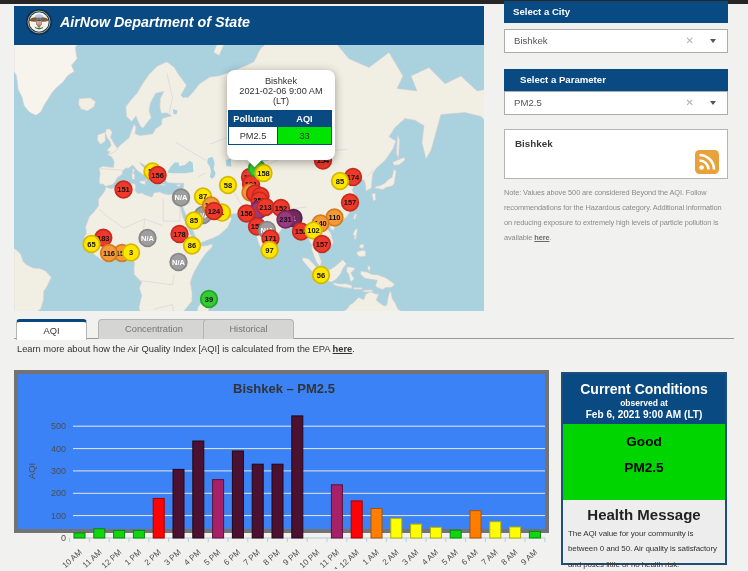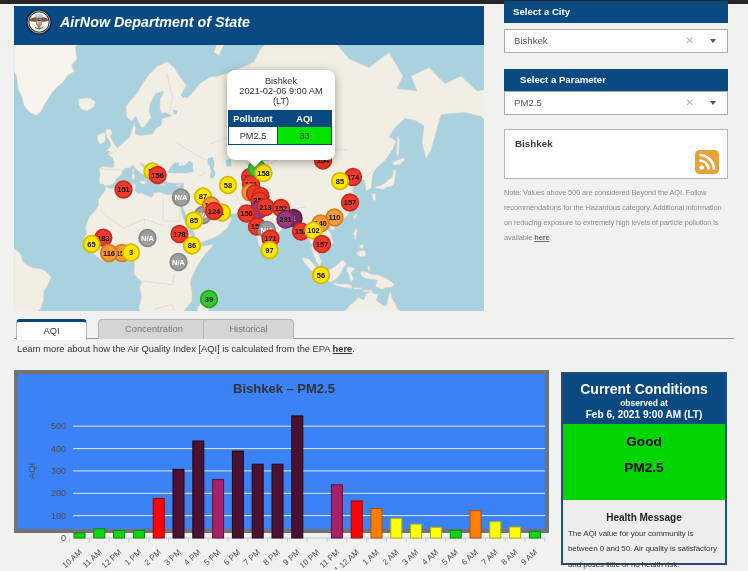--- a/index.html
+++ b/index.html
@@ -49,21 +49,21 @@
 #chart { left:14px; top:370px; width:535px; height:163px; background:#3b82f6; border:4px solid #737373; }
 
 
 #cc { left:561px; top:372px; width:166px; height:193px; background:#ededed; border:2px solid #1e4e79; }
 #cc .hd { background:#084a81; color:#fff; text-align:center; height:50px; padding-top:7px; }
 #cc .hd .t1 { font-size:14px; font-weight:bold; }
 #cc .hd .t2 { font-size:8.5px; font-weight:bold; margin-top:1px; }
 #cc .hd .t3 { font-size:10.1px; font-weight:bold; margin-top:1px; }
 #cc .grn { background:#00d500; color:#000; text-align:center; height:76px; padding-top:5px; }
 #cc .grn div { font-size:13.6px; font-weight:bold; line-height:25.5px; }
-#cc .hm { text-align:center; font-size:10px; font-weight:bold; color:#222; margin-top:12px; }
+#cc .hm { text-align:center; font-size:15px; font-weight:bold; color:#222; margin-top:6px; }
 #cc .msg { font-size:8px; color:#333; padding:3px 4px 0 5px; line-height:15.3px; letter-spacing:-0.1px; }
 </style>
 </head>
 <body>
 <div id="topbar" class="abs"></div>
 
 <div id="hdr" class="abs">
   <svg id="seal" width="26" height="26" viewBox="0 0 26 26">
     <circle cx="13" cy="13" r="13" fill="#0b2e5b"></circle>
     <circle cx="13" cy="13" r="11" fill="none" stroke="#c9b26a" stroke-width="0.9"></circle>

